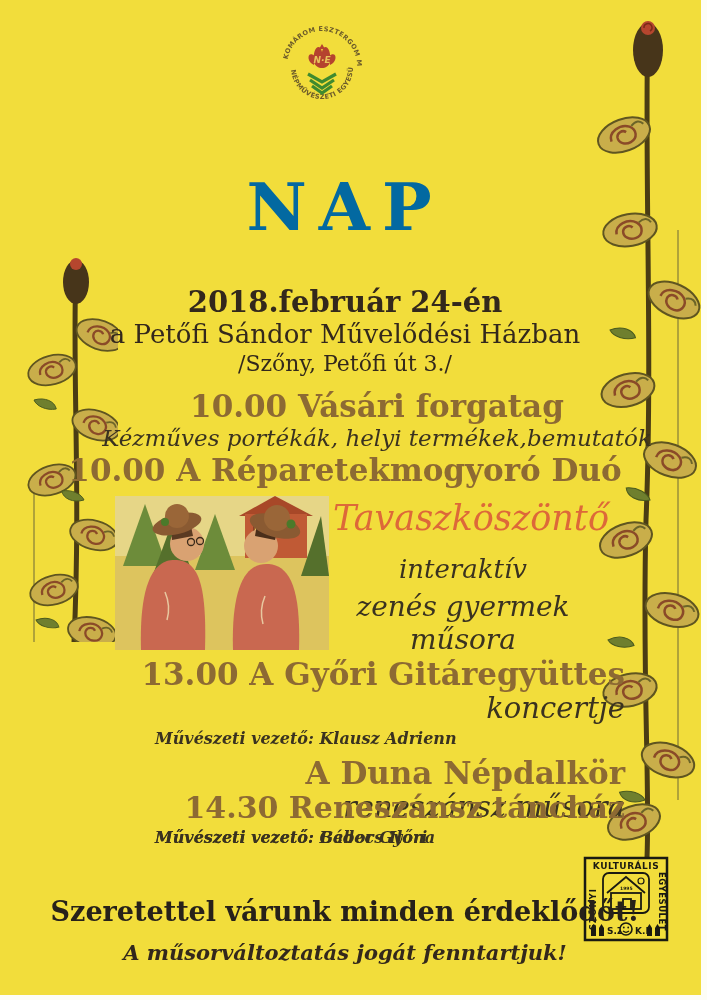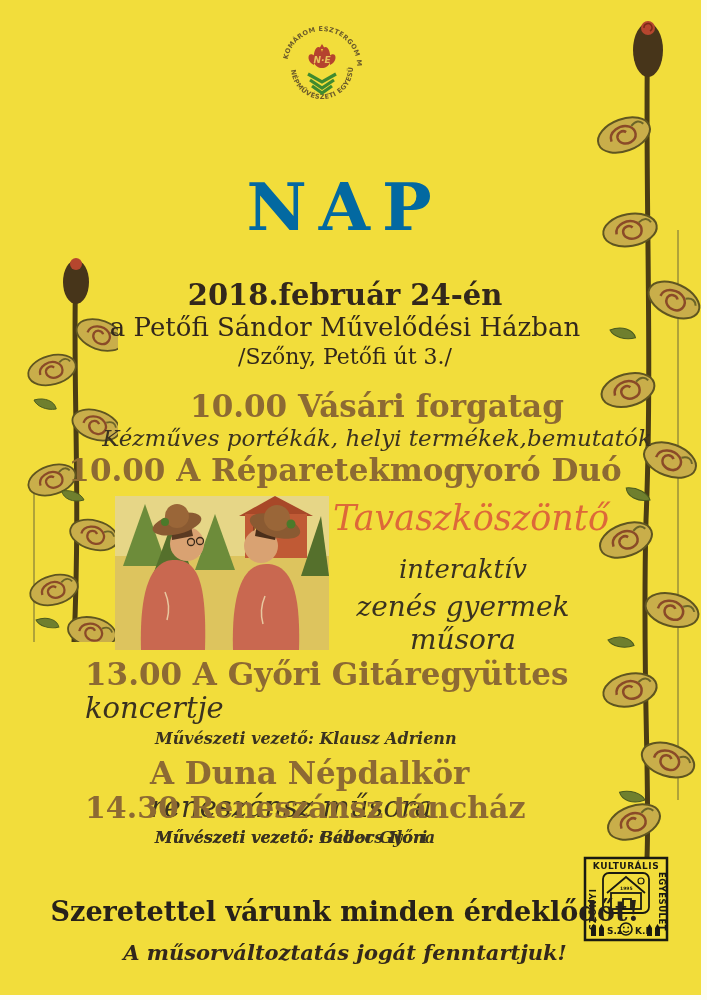--- a/index.html
+++ b/index.html
@@ -13,40 +13,40 @@
   
   .title1{
     top:34px; font-size:96px; line-height:1.1; font-style:italic; font-weight:bold;
     color:#7d5f45; letter-spacing:-2px;
   }
   .title2{
     top:168px; font-size:66px; font-weight:bold;
     color:#0369a1; letter-spacing:12px;
   }
   
-  .dateblock{top:280px;}
+  .dateblock{top:287px;}
   .date1{font-size:29px; font-weight:bold; color:#33281c; line-height:1.1;}
   .date2{font-size:26px; font-weight:normal; color:#33281c; line-height:1.2;}
   .date3{font-size:22px; color:#33281c; line-height:1.25;}
   
   .brown-h{font-size:31px; font-weight:bold; color:#8d6a33;}
   .script{font-style:italic; color:#3a3220;}
   .p1{top:388px;padding-left:32px;}
   .p1 .desc{font-size:23px; margin-top:1px;}
   .p2{top:452px;}
   
   .duo{left:333px; top:499px; width:260px; text-align:center;}
   .duo-show{font-size:35px; font-style:italic; color:#dd6839; line-height:1.1;}
   .duo-l2{font-size:26px; margin-top:16px;}
   .duo-l3{font-size:28px; margin-top:6px;}
   
   .sec{left:85px; width:540px;}
   .sec13{top:657px;}
   .sec14{top:791px;}
-  .sec .line{font-size:30px; line-height:1.1;}
+  .sec .line{font-size:30px; line-height:1.1;text-align:right;}
   .sec .suffix{font-size:29px;}
   .leader{font-size:16px; font-style:italic; color:#3a3220; margin-left:70px; margin-top:4px; font-weight:bold;}
   .indent{margin-left:65px; margin-top:8px;}
   .ensemble{font-size:29px; font-style:italic; color:#3a3220; margin-left:65px; margin-top:6px; font-weight:bold;}
   
   .foot-main{top:896px; font-size:27px; font-weight:bold; color:#27211a;}
   .foot-note{top:940px; font-size:21px; font-style:italic; font-weight:bold; color:#33281c;}
   
   .edge-right{right:0; top:0; width:6px; height:1000px; background:#fdfdf6;}
   .edge-bottom{left:0; bottom:0; width:707px; height:5px; background:#fdfdf6;}

